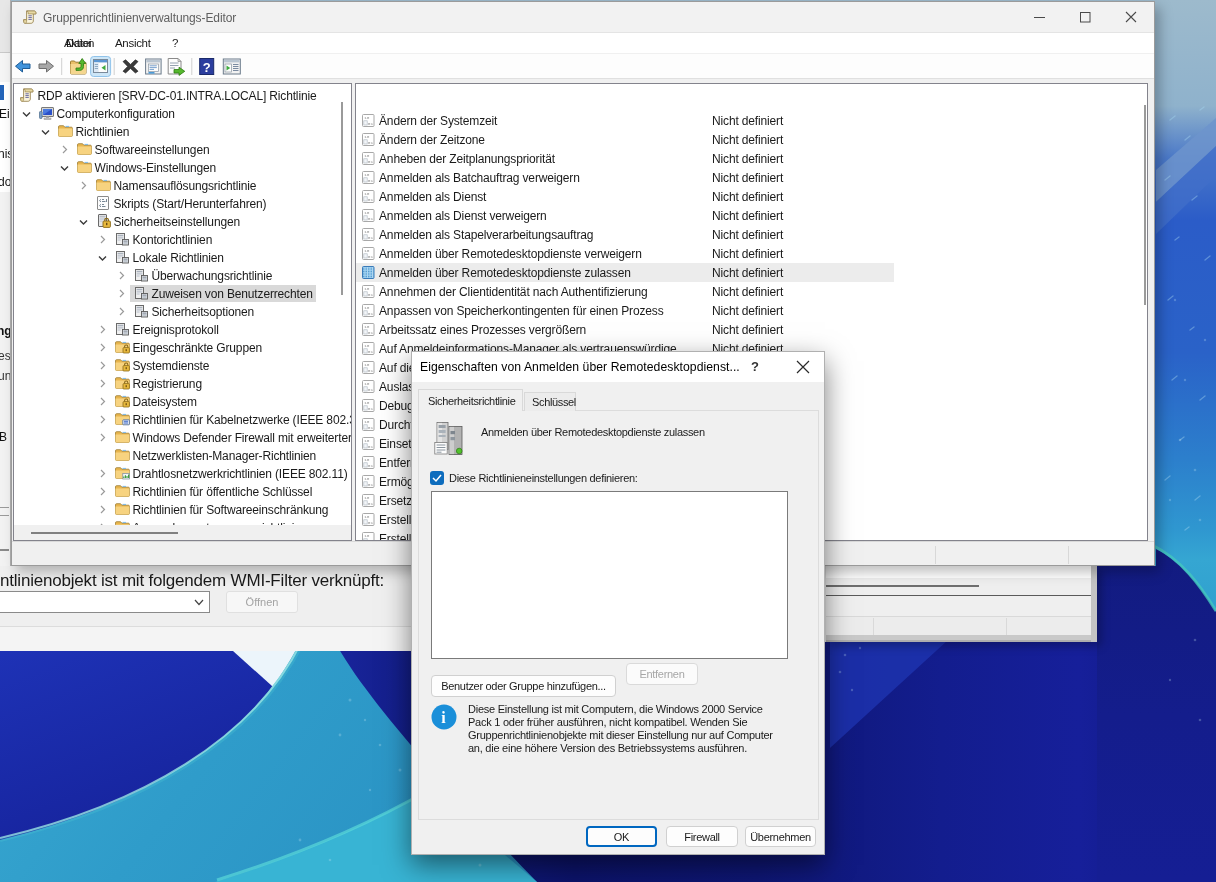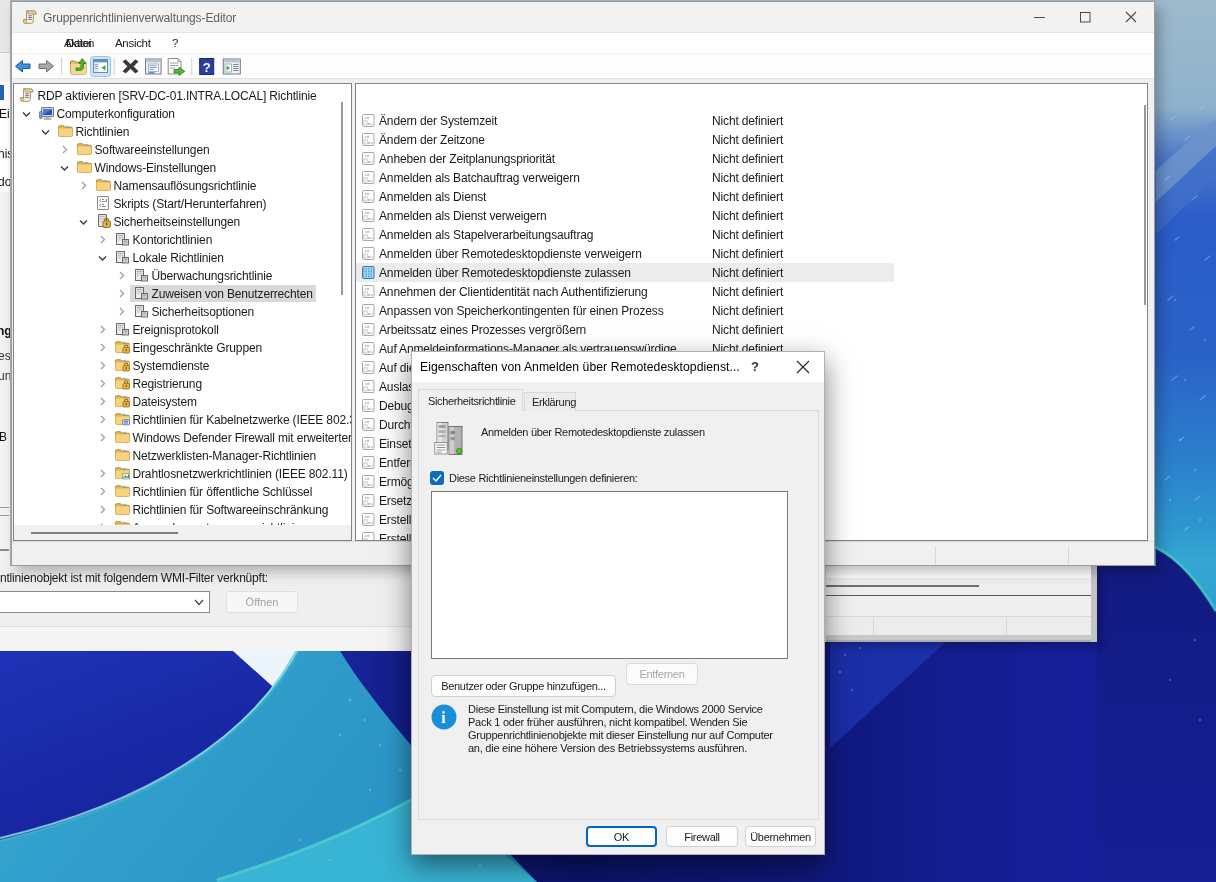--- a/index.html
+++ b/index.html
@@ -210,21 +210,21 @@
   <span style="position:absolute;left:-3px;top:324px;font-size:12px;font-weight:bold;color:#111">ng</span>
   <span style="position:absolute;left:-2px;top:349px;font-size:12px;color:#333">es</span>
   <span style="position:absolute;left:-2px;top:369px;font-size:12px;color:#333">un</span>
   <span style="position:absolute;left:-1px;top:430px;font-size:12px;color:#111">B</span>
   <div style="position:absolute;left:0;top:507px;width:9px;height:1px;background:#9a9a9a"></div>
   <div style="position:absolute;left:0;top:515px;width:9px;height:1px;background:#9a9a9a"></div>
   <div style="position:absolute;left:0;top:549px;width:9px;height:2px;background:#8a8a8a"></div>
   <div style="position:absolute;left:10px;top:0;width:1px;height:651px;background:#b0b0b0"></div>
 </div>
 <div id="gpmc-bottom">
-  <span style="position:absolute;left:0px;top:5px;font-size:12px;letter-spacing:-0.2px;color:#1a1a1a">ntlinienobjekt ist mit folgendem WMI-Filter verknüpft:</span>
+  <span style="position:absolute;left:0px;top:5px;font-size:17px;letter-spacing:-0.2px;color:#1a1a1a">ntlinienobjekt ist mit folgendem WMI-Filter verknüpft:</span>
   <div style="position:absolute;left:-6px;top:25px;width:216px;height:22px;background:#fff;border:1px solid #8a8a8a">
     <svg style="position:absolute;right:5px;top:7px" width="10" height="7">
         <path d="M1,1 L5,5.5 L9,1" fill="none" stroke="#444" stroke-width="1.2"></path>
       </svg>
   </div>
   <div style="position:absolute;left:226px;top:25px;width:72px;height:22px;background:#f7f7f7;border:1px solid #e0e0e0;border-radius:3px;font-size:11px;color:#a3a3a3;text-align:center;line-height:21px">Öffnen</div>
   <div style="position:absolute;left:0;top:60px;width:424px;height:1px;background:#dcdcdc"></div>
   <div style="position:absolute;left:0;top:61px;width:424px;height:15px;background:#f4f4f4"></div>
 </div>
 <div style="position:absolute;left:0;top:642px;width:424px;height:9px;background:#f4f4f4"></div>
@@ -705,21 +705,21 @@
     <span style="position:absolute;left:339px;top:7px;font-size:13px;font-weight:bold;color:#333">?</span>
     <svg style="position:absolute;left:384px;top:8px" width="14" height="14">
         <path d="M1,1 L13,13 M13,1 L1,13" stroke="#2a2a2a" stroke-width="1.2"></path>
       </svg>
   </div>
 
   <div style="position:absolute;left:6px;top:37px;width:105px;height:22px;background:#f0f0f0;border:1px solid #d9d9d9;border-bottom:none;z-index:3">
     <span class="tab" style="left:9px;top:5px;position:absolute">Sicherheitsrichtlinie</span>
   </div>
   <div style="position:absolute;left:112px;top:40px;width:52px;height:19px;background:#ececec;border:1px solid #d9d9d9;border-bottom:none;z-index:1">
-    <span class="tab" style="left:7px;top:3px;position:absolute">Erklärung</span>
+    <span class="tab" style="left:7px;top:3px;position:absolute">Schlüssel</span>
   </div>
   <div id="tabpage">
 
     <svg style="position:absolute;left:15px;top:10px" width="34" height="36" viewBox="0 0 34 36">
       <rect x="3" y="1.5" width="11" height="27" fill="#d2d2d2" stroke="#6a6a6a" stroke-width="0.8"></rect>
       <path d="M3.4,1.9 L8,1.9 L8,28.1 L3.4,28.1 Z" fill="#e4e4e4"></path>
       <rect x="4.6" y="4" width="7" height="3" fill="#98a0a8"></rect>
       <rect x="4.6" y="9" width="7" height="3" fill="#aab2ba"></rect>
       <rect x="4.6" y="14" width="7" height="2" fill="#aab2ba"></rect>
       <rect x="15" y="5.5" width="13" height="28" fill="#b2b2b2" stroke="#5a5a5a" stroke-width="0.8"></rect>

